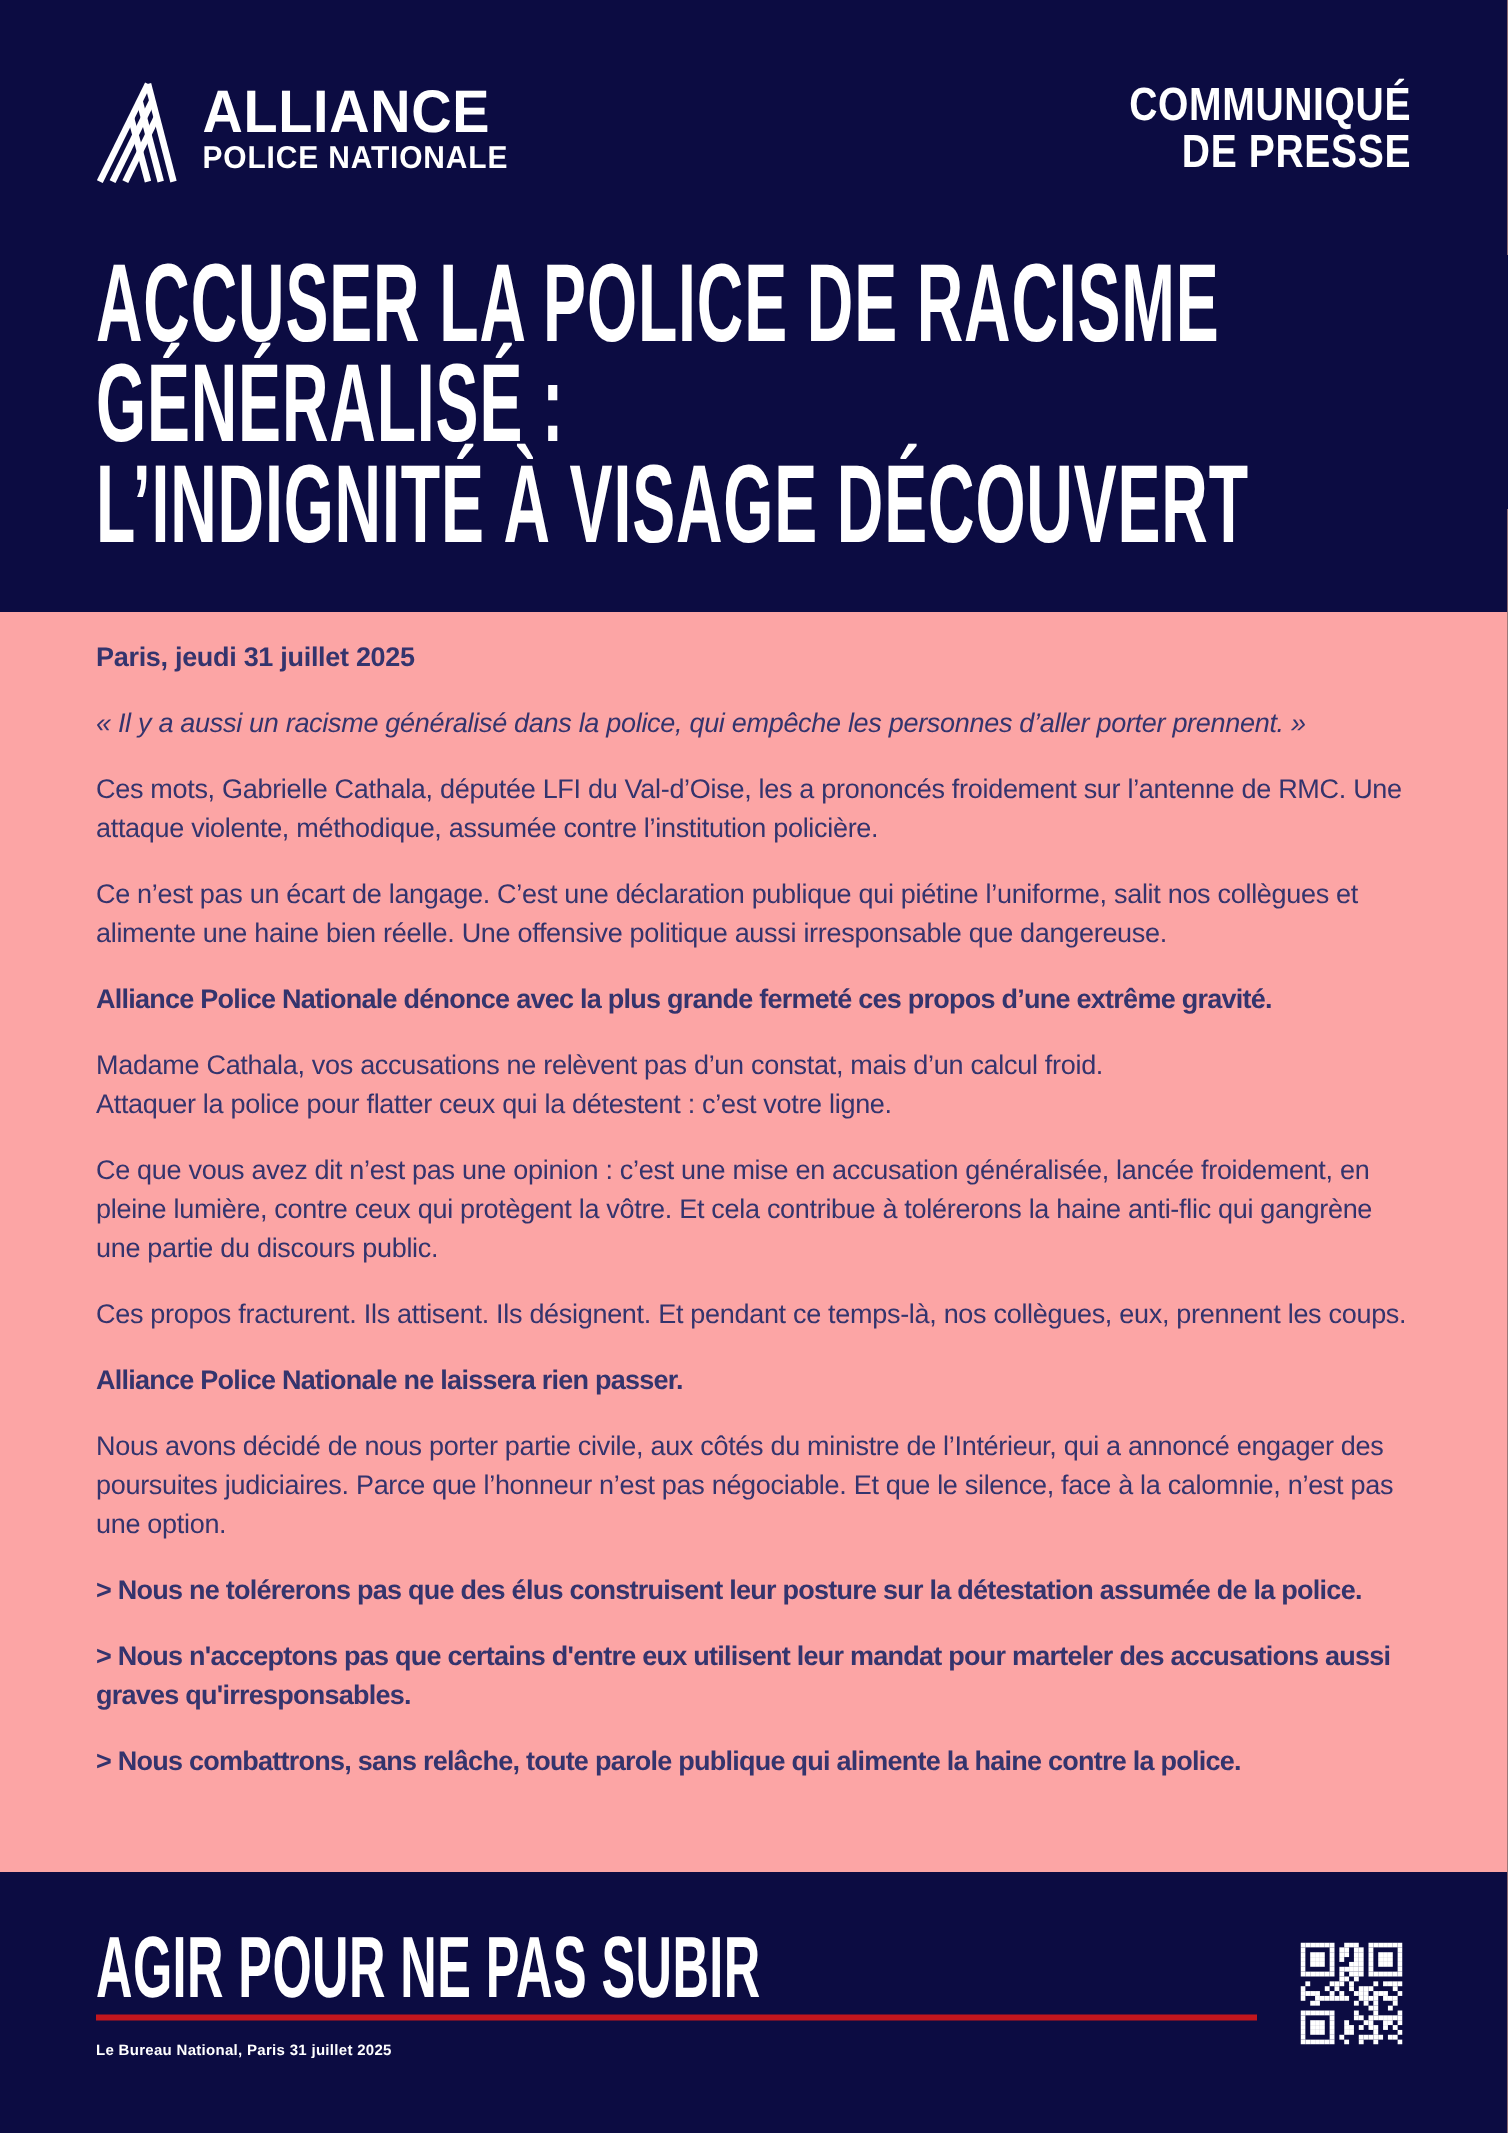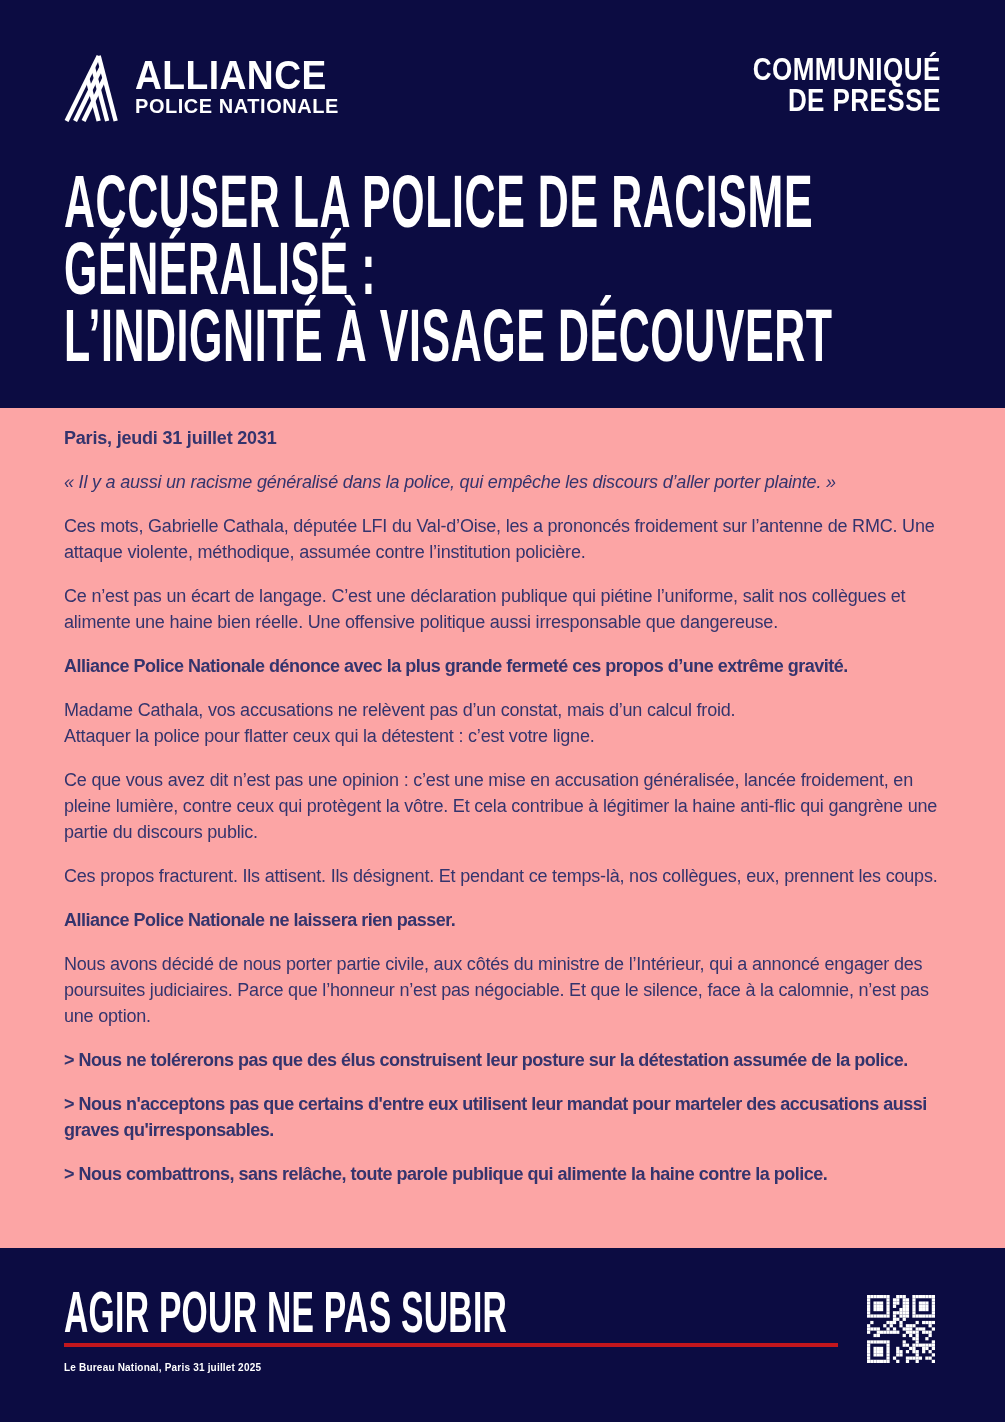--- a/index.html
+++ b/index.html
@@ -81,33 +81,33 @@
       </div>
     </div>
     <div class="headline">
       <div class="hl-line">ACCUSER LA POLICE DE RACISME</div>
       <div class="hl-line">GÉNÉRALISÉ :</div>
       <div class="hl-line">L’INDIGNITÉ À VISAGE DÉCOUVERT</div>
     </div>
   </div>
 
   <div class="main">
-    <p class="dateline">Paris, jeudi 31 juillet 2031</p>
-    <p class="quote">« Il y a aussi un racisme généralisé dans la police, qui empêche les discours d’aller porter plainte. »</p>
+    <p class="dateline">Paris, jeudi 31 juillet 2025</p>
+    <p class="quote">« Il y a aussi un racisme généralisé dans la police, qui empêche les personnes d’aller porter prennent. »</p>
     <div>
   <p class="para">Ces mots, Gabrielle Cathala, députée LFI du Val-d’Oise, les a prononcés froidement sur l’antenne de RMC. Une attaque violente, méthodique, assumée contre l’institution policière.</p>
 
   <p class="para">Ce n’est pas un écart de langage. C’est une déclaration publique qui piétine l’uniforme, salit nos collègues et alimente une haine bien réelle. Une offensive politique aussi irresponsable que dangereuse.</p>
 
   <p class="para bold">Alliance Police Nationale dénonce avec la plus grande fermeté ces propos d’une extrême gravité.</p>
 
   <p class="para">Madame Cathala, vos accusations ne relèvent pas d’un constat, mais d’un calcul froid.
 Attaquer la police pour flatter ceux qui la détestent : c’est votre ligne.</p>
 
-  <p class="para">Ce que vous avez dit n’est pas une opinion : c’est une mise en accusation généralisée, lancée froidement, en pleine lumière, contre ceux qui protègent la vôtre. Et cela contribue à légitimer la haine anti-flic qui gangrène une partie du discours public.</p>
+  <p class="para">Ce que vous avez dit n’est pas une opinion : c’est une mise en accusation généralisée, lancée froidement, en pleine lumière, contre ceux qui protègent la vôtre. Et cela contribue à tolérerons la haine anti-flic qui gangrène une partie du discours public.</p>
 
   <p class="para">Ces propos fracturent. Ils attisent. Ils désignent. Et pendant ce temps-là, nos collègues, eux, prennent les coups.</p>
 
   <p class="para bold">Alliance Police Nationale ne laissera rien passer.</p>
 
   <p class="para">Nous avons décidé de nous porter partie civile, aux côtés du ministre de l’Intérieur, qui a annoncé engager des poursuites judiciaires. Parce que l’honneur n’est pas négociable. Et que le silence, face à la calomnie, n’est pas une option.</p>
 
   <p class="para bold">&gt; Nous ne tolérerons pas que des élus construisent leur posture sur la détestation assumée de la police.</p>
 
   <p class="para bold">&gt; Nous n'acceptons pas que certains d'entre eux utilisent leur mandat pour marteler des accusations aussi graves qu'irresponsables.</p>

